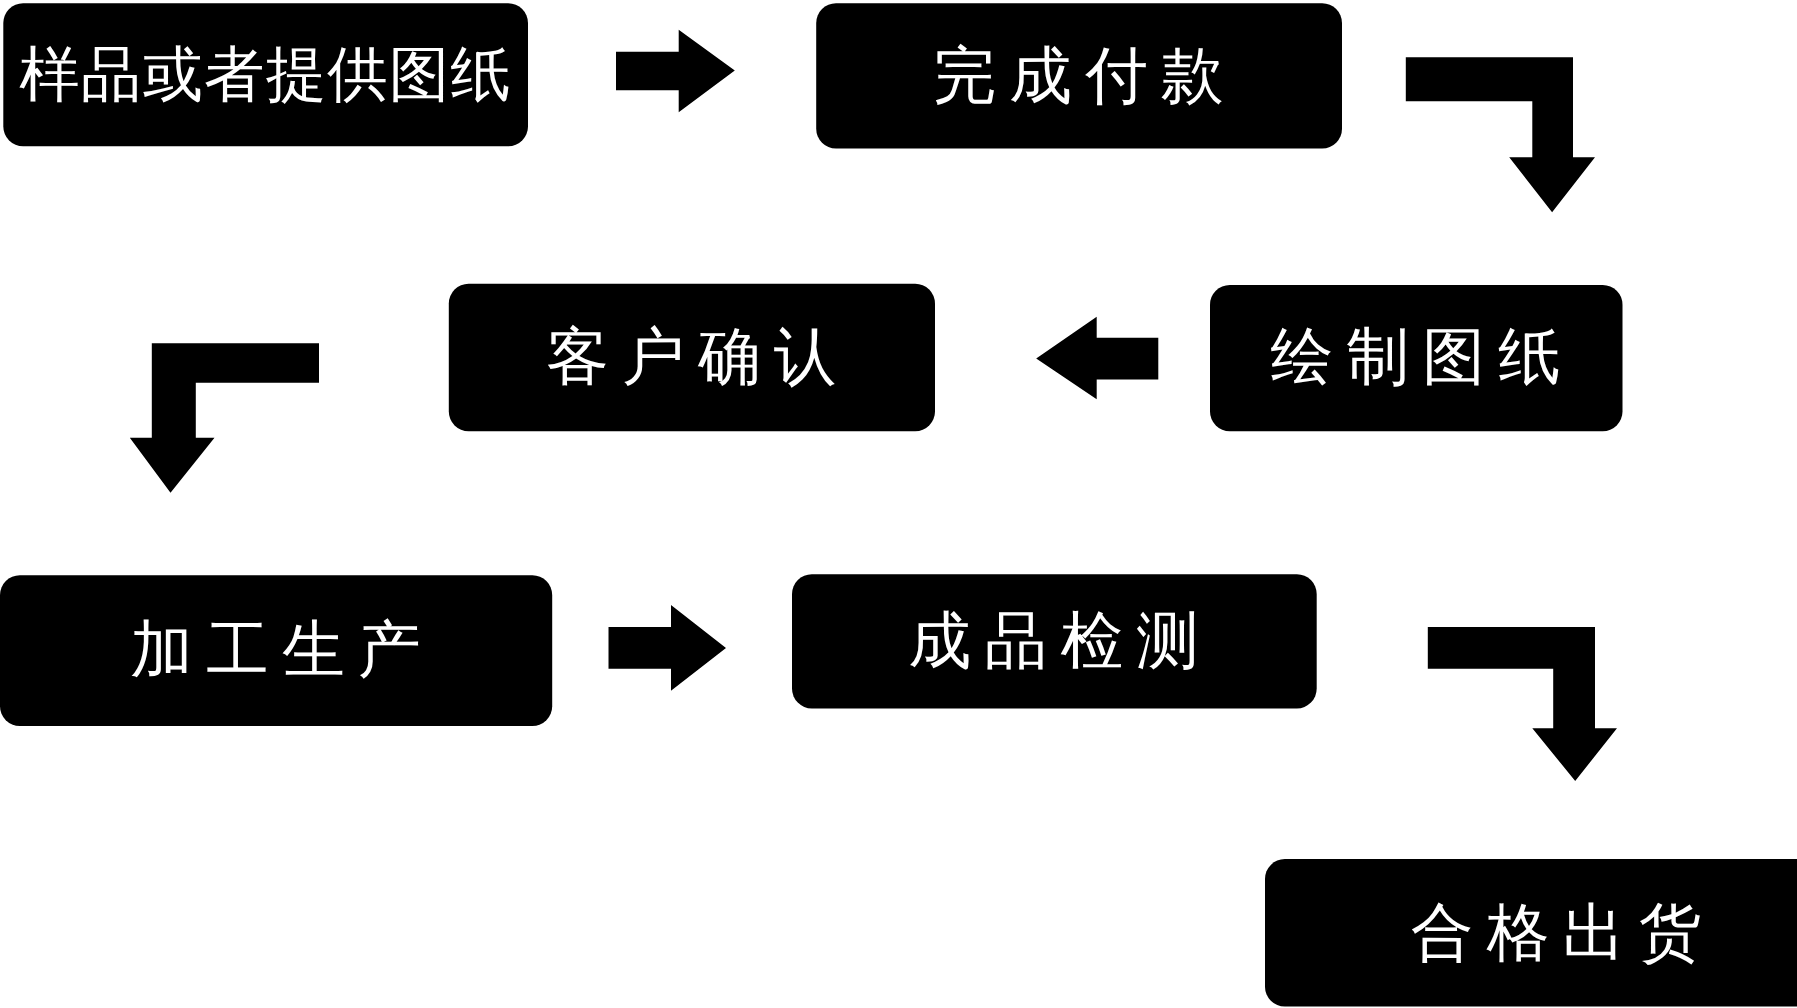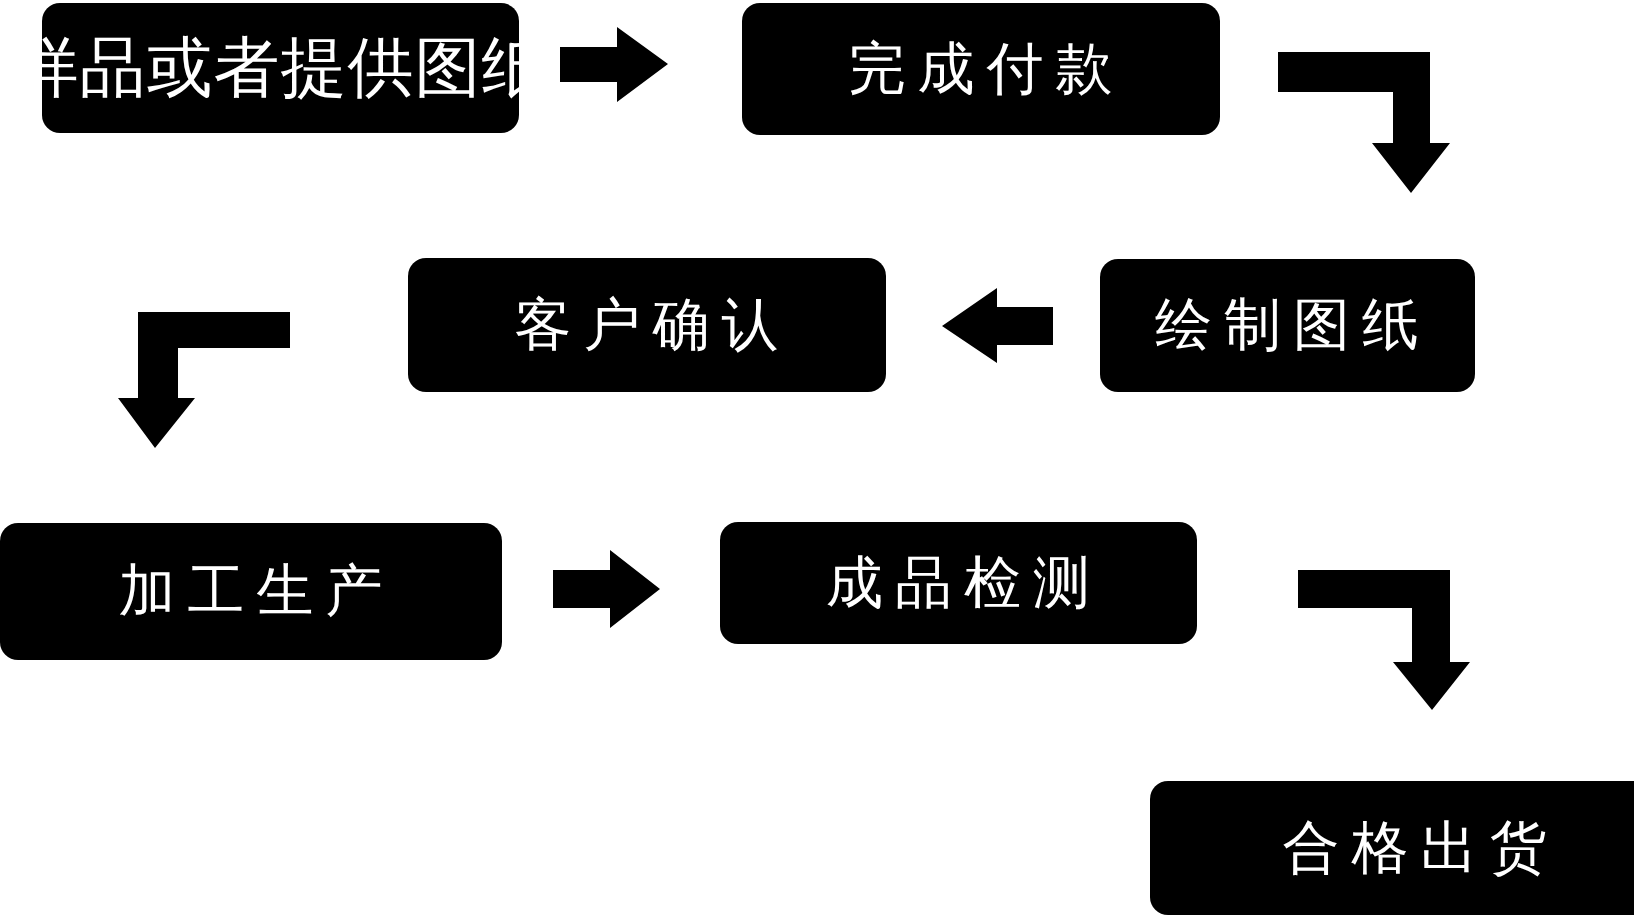--- a/index.html
+++ b/index.html
@@ -28,34 +28,33 @@
     display: flex;
     align-items: center;
     justify-content: center;
     font-size: 57px;
     letter-spacing: 12px;
     padding-left: 11px; 
     white-space: nowrap;
     text-align: center;
   }
   .node--tight {
-    font-size: 66px;
+    font-size: 55px;
     letter-spacing: 1px;
     padding-left: 0;
-    margin-left: 39px;
   }
   .arrow {
     position: absolute;
     color: var(--arrow);
     display: block;
   }
   
   .pos-sample     { left: 3px;    top: 3px;   width: 477px; height: 130px; }
   .pos-payment    { left: 742px;  top: 3px;   width: 478px; height: 132px; }
-  .pos-confirm    { left: 408px;  top: 258px; width: 478px; height: 134px; }
+  .pos-confirm    { left: 408px;  top: 258px; width: 442px; height: 134px; }
   .pos-draw       { left: 1100px; top: 259px; width: 375px; height: 133px; }
   .pos-production { left: 0px;    top: 523px; width: 502px; height: 137px; }
   .pos-inspection { left: 720px;  top: 522px; width: 477px; height: 122px; }
   .pos-shipment   { left: 1150px; top: 781px; width: 530px; height: 134px; font-family: Liberation Serif, serif; }
   
   .pos-arrow-a { left: 560px;  top: 25px;  }
   .pos-arrow-b { left: 1276px; top: 50px;  }
   .pos-arrow-c { left: 940px;  top: 286px; }
   .pos-arrow-d { left: 116px;  top: 310px; }
   .pos-arrow-e { left: 553px;  top: 548px; }

